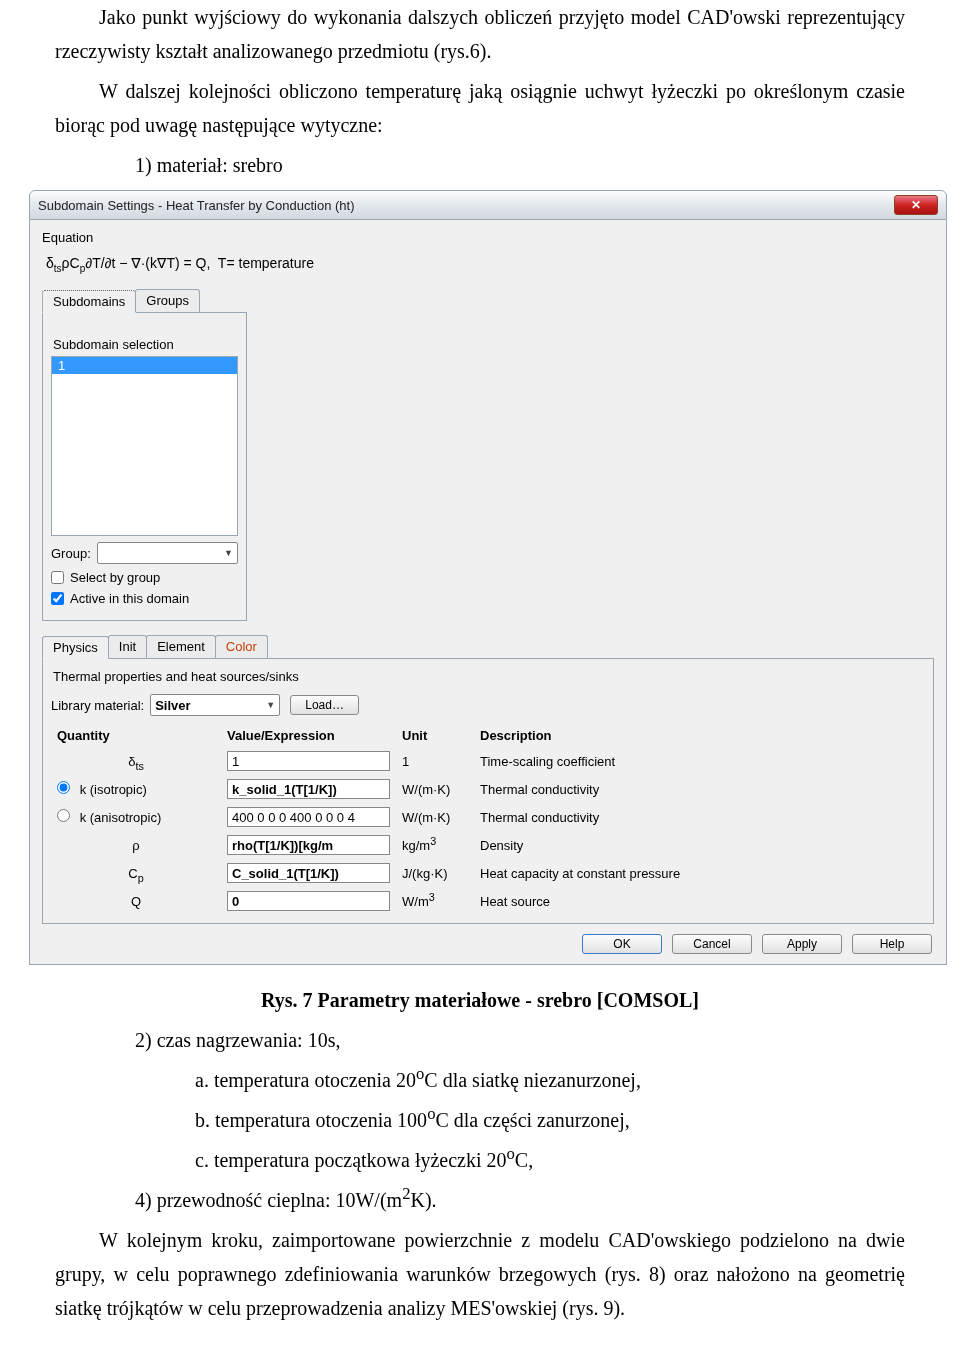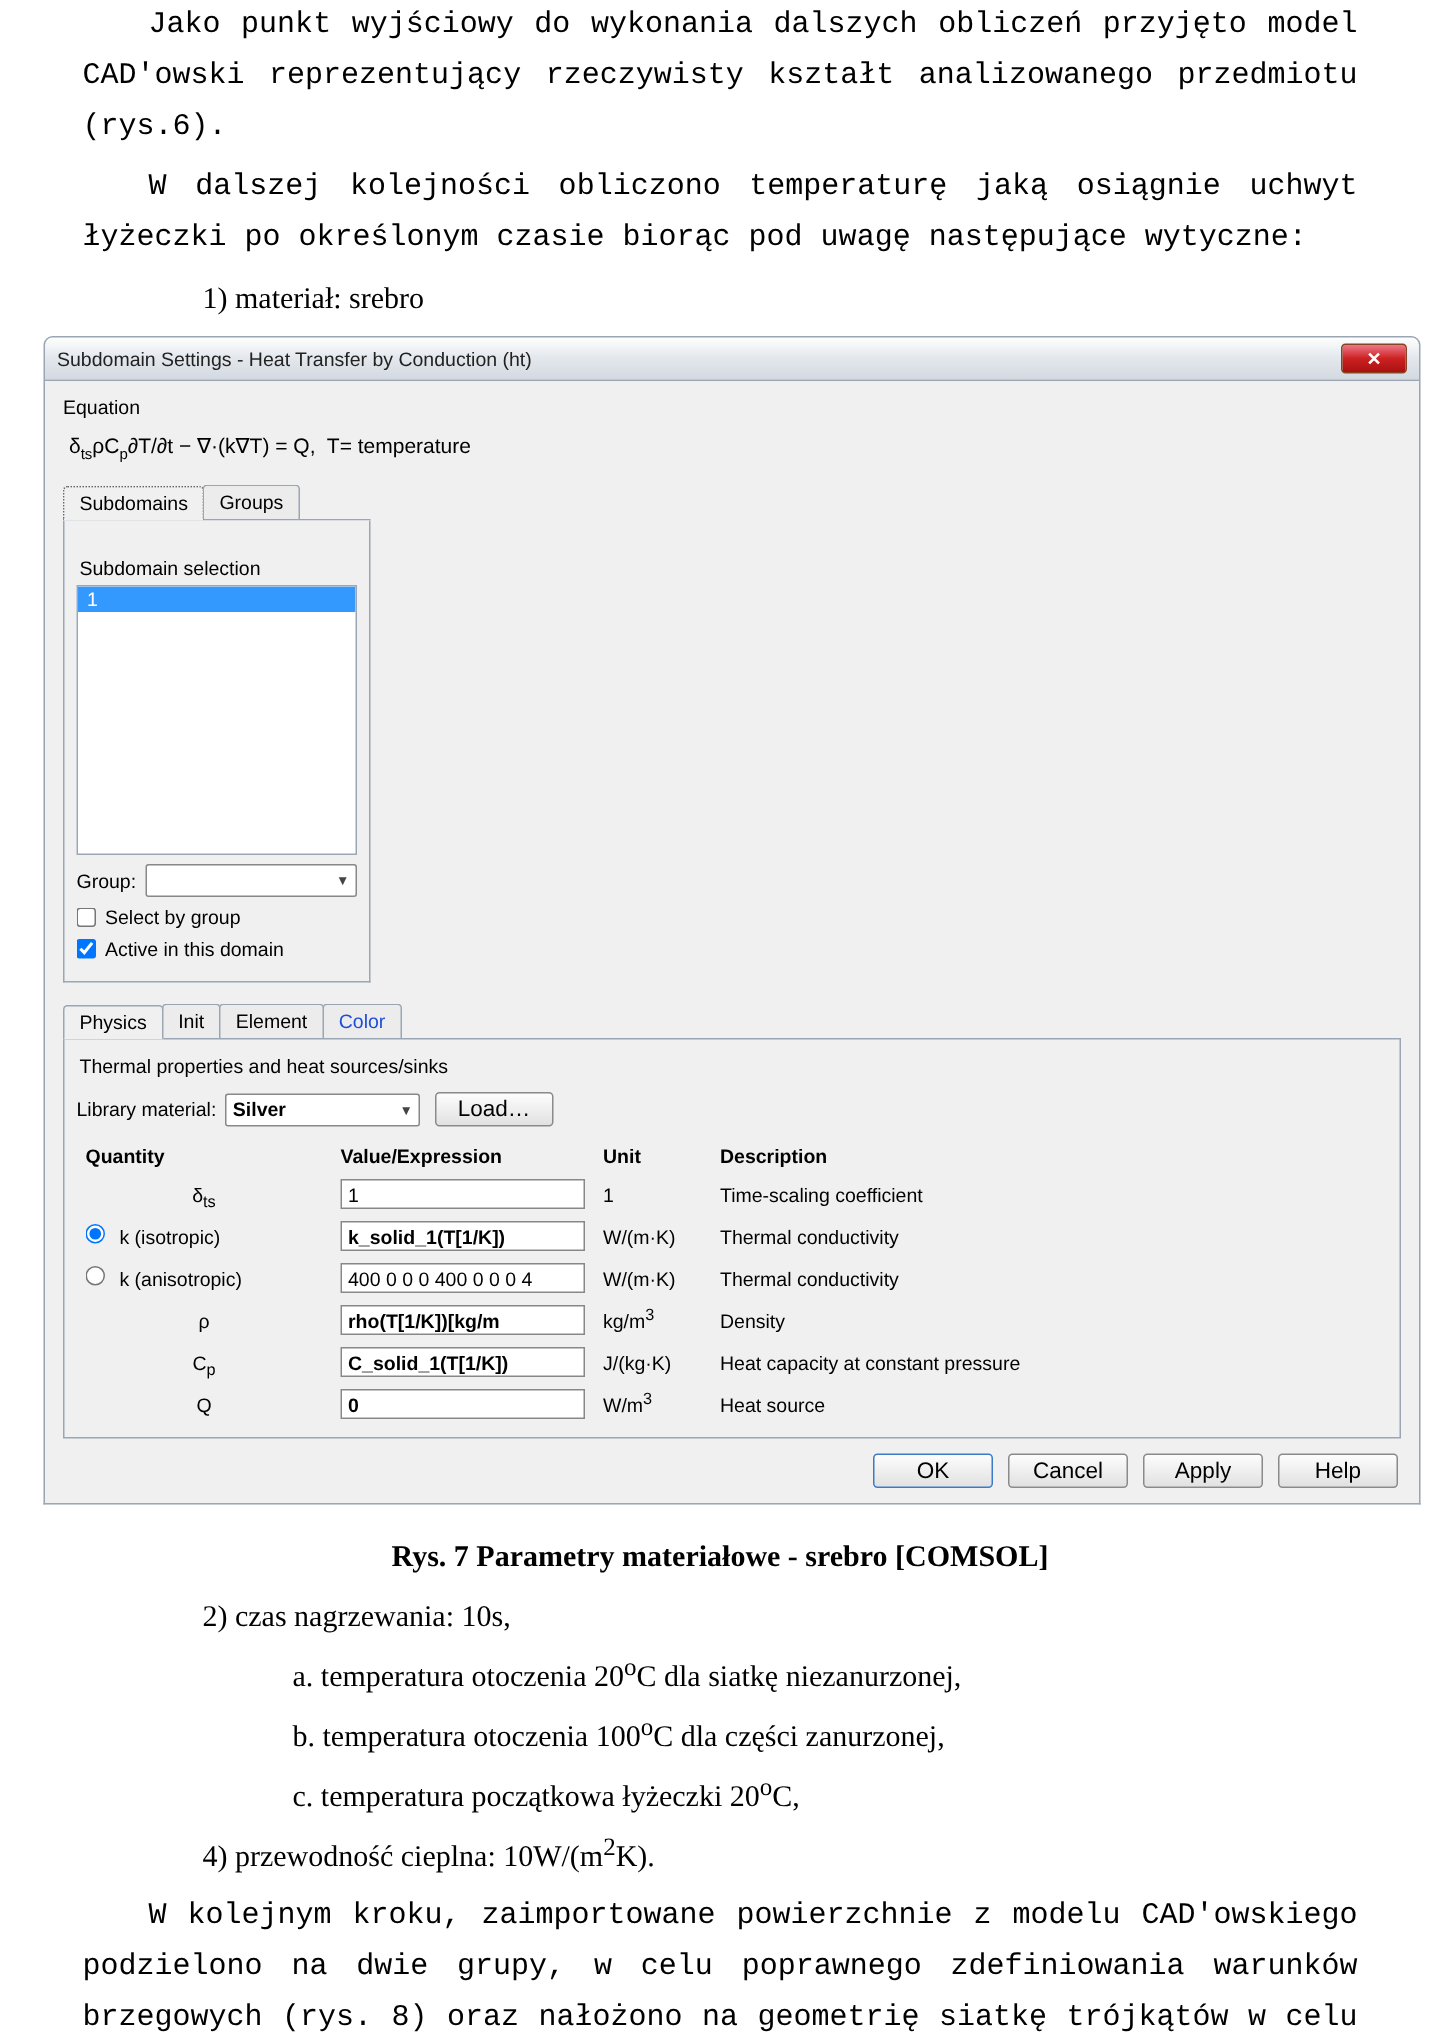--- a/index.html
+++ b/index.html
@@ -10,21 +10,21 @@
     font-family: "Times New Roman", serif;
     color: #000;
   }
   .doc-text {
     padding: 0 55px;
     font-size: 20px;
     line-height: 1.7;
   }
   .doc-text p { margin-bottom: 6px; }
   .justify { text-align: justify; }
-  .indent { text-indent: 44px; font-family: Liberation Mono, monospace; }
+  .indent { text-indent: 44px; }
   .list-1 { margin-left: 80px; }
   .caption {
     text-align: center;
     font-weight: bold;
     margin-top: 18px;
     margin-bottom: 14px;
   }
   .list-a { margin-left: 140px; text-indent: 0; }
 
   
@@ -81,21 +81,21 @@
     border-top-right-radius: 3px;
     margin-right: -1px;
     position: relative;
   }
   .tab.dotted { border: 1px dotted #666; }
   .tab.active {
     background: #f0f0f0;
     border-bottom: 1px solid #f0f0f0;
     top: 1px;
   }
-  .tab.disabled { color: #1d4ed8; }
+  .tab.disabled { color: #c2410c; }
   .tab-body {
     border: 1px solid #9aa6b4;
     border-top: none;
     padding: 8px;
     background: #f0f0f0;
   }
   .sub-label { margin: 16px 0 4px 2px; }
   .listbox {
     background: #fff;
     border: 1px solid #9aa6b4;
@@ -123,21 +123,21 @@
   .combo .arrow { margin-left: auto; font-size: 9px; color: #444; }
   .checkbox, .radio { margin-right: 6px; }
 
   .subsection-title { margin: 2px 0 10px 2px; }
   .btn {
     background: linear-gradient(#fdfdfd, #e1e1e1);
     border: 1px solid #8a8a8a;
     border-radius: 3px;
     padding: 2px 14px;
     font-family: inherit;
-    font-size: 15px;
+    font-size: 12px;
   }
   .grid {
     display: table;
     border-collapse: collapse;
     width: 100%;
     margin-top: 8px;
   }
   .grid-row { display: table-row; }
   .grid-cell { display: table-cell; padding: 4px 6px; vertical-align: middle; }
   .grid-head { font-weight: bold; }

